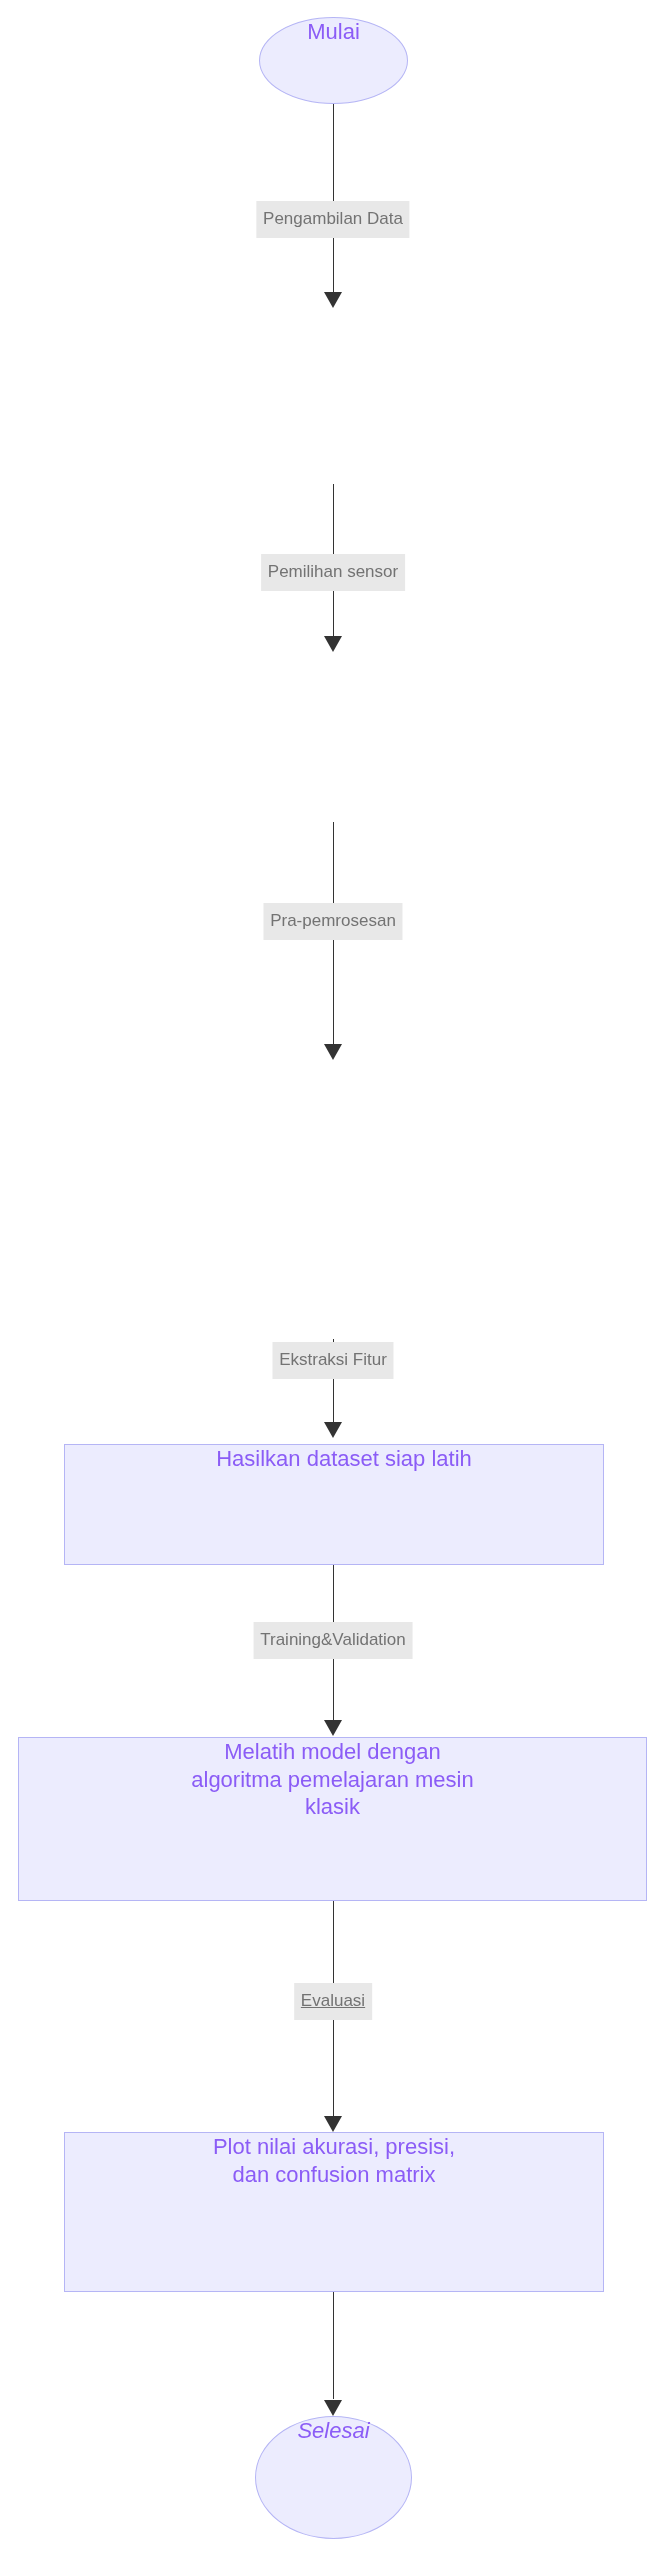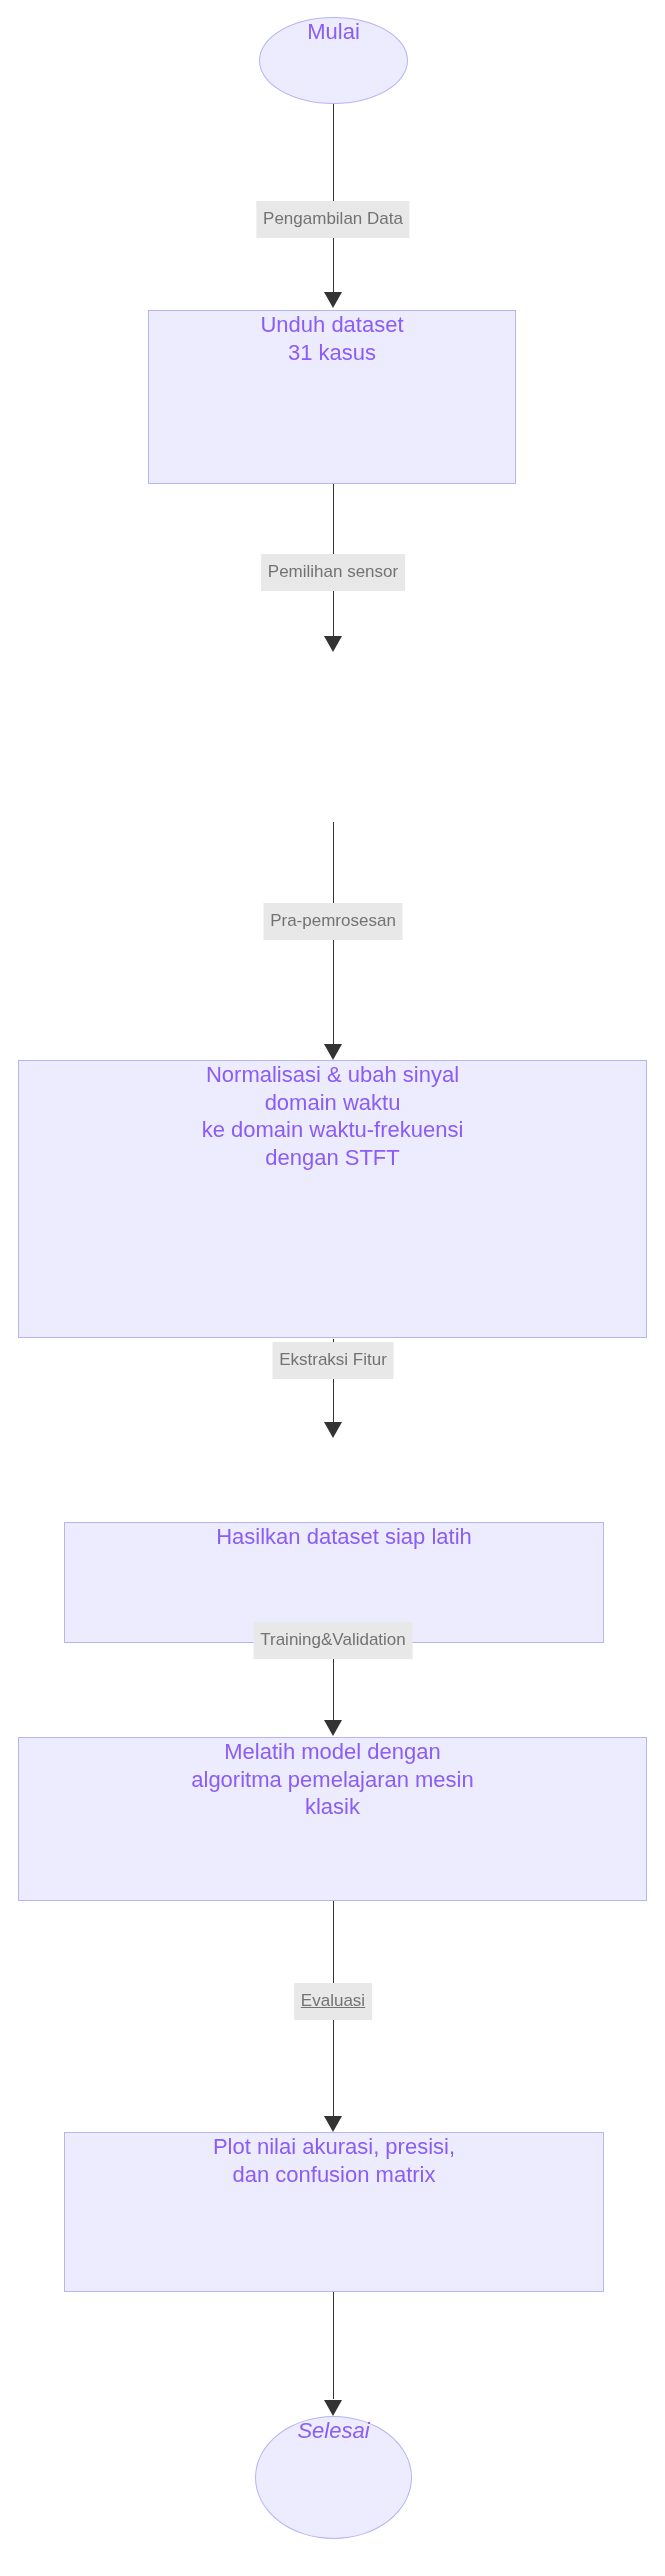--- a/index.html
+++ b/index.html
@@ -80,46 +80,36 @@
 <div id="flow">
 
   <div class="node terminal" style="left:259px; top:17.4px; width:149px; height:87px;">
     <span class="node-label">Mulai</span>
   </div>
 
   <div class="edge-line" style="top:104px; height:188px;"></div>
   <div class="edge-arrow" style="top:292px;"></div>
   <div class="edge-label" style="top:201px;">Pengambilan Data</div>
 
-  <div class="node" style="left:148px; top:310px; width:368px; height:174px;">
-    <span class="node-label">Unduh dataset
-31 kasus</span>
-  </div>
 
   <div class="edge-line" style="top:484px; height:152px;"></div>
   <div class="edge-arrow" style="top:636px;"></div>
   <div class="edge-label" style="top:554px;">Pemilihan sensor</div>
 
 
   <div class="edge-line" style="top:822px; height:222px;"></div>
   <div class="edge-arrow" style="top:1044px;"></div>
   <div class="edge-label" style="top:903px;">Pra-pemrosesan</div>
 
-  <div class="node" style="left:18px; top:1060px; width:629px; height:278px;">
-    <span class="node-label">Normalisasi &amp; ubah sinyal
-domain waktu
-ke domain waktu-frekuensi
-dengan STFT</span>
-  </div>
 
   <div class="edge-line" style="top:1339px; height:83px;"></div>
   <div class="edge-arrow" style="top:1422px;"></div>
   <div class="edge-label" style="top:1342px;">Ekstraksi Fitur</div>
 
-  <div class="node" style="left:64px; top:1522px; width:540px; height:121px;padding-left:20px;">
+  <div class="node" style="left:64px; top:1444px; width:540px; height:121px;padding-left:20px;">
     <span class="node-label">Hasilkan dataset siap latih</span>
   </div>
 
   <div class="edge-line" style="top:1559px; height:161px;"></div>
   <div class="edge-arrow" style="top:1720px;"></div>
   <div class="edge-label" style="top:1622px;">Training&amp;Validation</div>
 
   <div class="node" style="left:18px; top:1737px; width:629px; height:164px;">
     <span class="node-label">Melatih model dengan
 algoritma pemelajaran mesin

